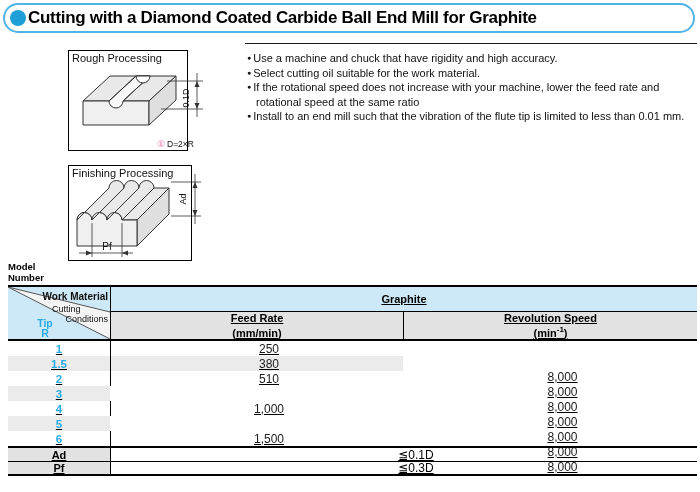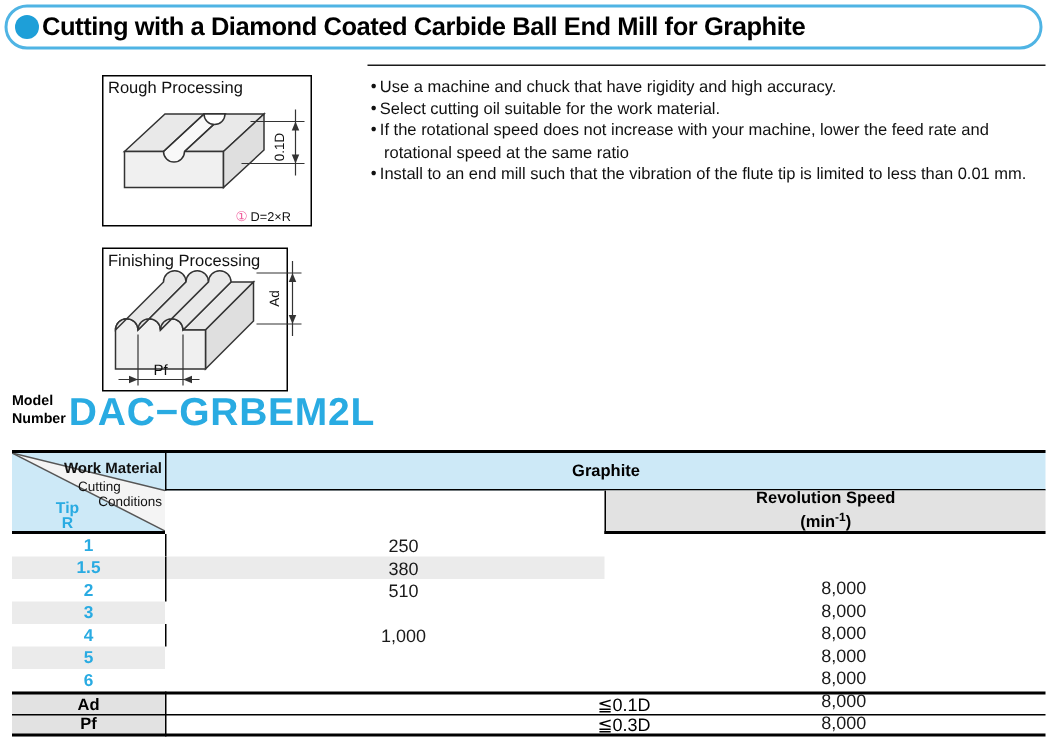--- a/index.html
+++ b/index.html
@@ -8,21 +8,21 @@
 
   
   .titlebar{position:absolute;left:3px;top:3px;width:692px;height:30px;box-sizing:border-box;
             border:2px solid #4fb4e4;border-radius:15px;background:#fff;
             display:flex;align-items:center;padding-left:5px;}
   .titledot{width:16px;height:16px;border-radius:50%;background:#1e9fd8;flex:0 0 auto;margin-right:2px;}
   .titletext{font-size:17px;font-weight:bold;letter-spacing:-0.3px;white-space:nowrap;}
 
   
   .diagbox{position:absolute;box-sizing:border-box;border:1px solid #000;background:#fff;}
-  #rough{left:68px;top:50px;width:140px;height:101px;}
+  #rough{left:68px;top:50px;width:120px;height:101px;}
   #finish{left:68px;top:165px;width:124px;height:96px;}
   .diagbox svg{display:block;}
   .dtitle{font-size:11px;fill:#111;}
   .dline{stroke:#333;stroke-width:1;fill:none;}
   .dfill1{fill:#e9e9e9;stroke:#333;stroke-width:1;}
   .dfill2{fill:#f0f0f0;stroke:#333;stroke-width:1;}
   .dfill3{fill:#dfdfdf;stroke:#333;stroke-width:1;}
   .dfill4{fill:#f8f8f8;stroke:#333;stroke-width:1;}
   .dim{stroke:#333;stroke-width:0.8;fill:none;}
   .dimtxt{font-size:9px;fill:#111;}
@@ -33,23 +33,23 @@
   .notes{position:absolute;left:247px;top:51px;width:455px;}
   .note{font-size:11px;line-height:14.6px;color:#111;padding-left:9px;text-indent:-9px;}
   .nb{font-size:7px;vertical-align:2px;margin-right:2px;}
 
   
   .model{position:absolute;left:8px;top:261px;display:flex;align-items:flex-end;}
   .mlabel{font-size:9.5px;font-weight:bold;line-height:1.2;color:#000;padding-bottom:2px;}
   .mnumber{font-size:26px;font-weight:bold;color:#29abe2;line-height:1;margin-left:2px;letter-spacing:0.5px;}
 
   
-  .tbl{position:absolute;left:8px;top:300px;width:689px;height:150px;display:grid;
+  .tbl{position:absolute;left:8px;top:285px;width:689px;height:150px;display:grid;
        grid-template-columns:102px 293px 294px;
-       grid-template-rows:27px 29px repeat(7,15px) 15px 15px;}
+       grid-template-rows:27px 29px repeat(7,15px) 15px 15px;text-decoration:underline;}
   .cell{display:flex;align-items:center;justify-content:center;box-sizing:border-box;}
   .corner{grid-area:1/1/3/2;background:#cde9f7;border-top:2px solid #000;border-bottom:2px solid #000;
           box-sizing:border-box;}
   .mat{grid-area:1/2/2/4;background:#cde9f7;border-top:2px solid #000;border-left:1px solid #000;
        border-bottom:1px solid #000;font-size:11px;font-weight:bold;}
   .hdr2{background:#e2e2e2;border-left:1px solid #000;border-bottom:2px solid #000;
         font-size:11px;font-weight:bold;line-height:1.3;flex-direction:column;text-align:center;}
   .hdr2 sup{font-size:8px;}
   .h2a{grid-area:2/2/3/3;} .h2b{grid-area:2/3/3/4;}
   .tip{color:#29abe2;font-weight:bold;font-size:11.5px;}
@@ -134,40 +134,43 @@
     <div class="note"><span class="nb">●</span><span>Select cutting oil suitable for the work material.</span></div>
     <div class="note"><span class="nb">●</span><span>If the rotational speed does not increase with your machine, lower the feed rate and rotational speed at the same ratio</span></div>
     <div class="note"><span class="nb">●</span><span>Install to an end mill such that the vibration of the flute tip is limited to less than 0.01 mm.</span></div>
   </div>
 
   <div class="model">
     <div class="mlabel">
       <div>Model</div>
       <div>Number</div>
     </div>
-    <div class="mnumber">DAC−GRBEM2L</div>
   </div>
 
   <div class="tbl">
 
     <div class="corner">
       <svg width="102" height="52" viewBox="0 0 102 52">
         <polygon points="0,0 102,25 102,52" fill="#f4f4f4"></polygon>
         <line x1="0" y1="0" x2="102" y2="25" stroke="#555" stroke-width="1"></line>
         <line x1="0" y1="0" x2="102" y2="52" stroke="#555" stroke-width="1"></line>
         <text class="ctxtb" x="100" y="13" text-anchor="end">Work Material</text>
         <text class="ctxt" x="44" y="25">Cutting</text>
         <text class="ctxt" x="100" y="35" text-anchor="end">Conditions</text>
         <text class="ctip" x="37" y="40" text-anchor="middle">Tip</text>
         <text class="ctip" x="37" y="50" text-anchor="middle">R</text>
       </svg>
     </div>
 
     <div class="cell mat">Graphite</div>
 
+    <div class="cell hdr2 h2a">
+      <span>Feed Rate</span>
+      <span>(mm/min)</span>
+    </div>
     <div class="cell hdr2 h2b">
       <span>Revolution Speed</span>
       <span><span>(min</span><sup>-1</sup><span>)</span></span>
     </div>
 
     <div class="cell tip c1" style="grid-row:3">1</div>
     <div class="cell num bL c2" style="grid-row:3">250</div>
     <div class="cell num bL c3" style="grid-row:3">8,000</div>
 
     <div class="cell tip c1 alt" style="grid-row:4">1.5</div>
@@ -182,20 +185,21 @@
     <div class="cell num bL c3 alt" style="grid-row:6">8,000</div>
 
     <div class="cell tip c1" style="grid-row:7">4</div>
     <div class="cell num bL c2" style="grid-row:7">1,000</div>
     <div class="cell num bL c3" style="grid-row:7">8,000</div>
 
     <div class="cell tip c1 alt" style="grid-row:8">5</div>
     <div class="cell num bL c3 alt" style="grid-row:8">8,000</div>
 
     <div class="cell tip c1" style="grid-row:9">6</div>
+    <div class="cell num bL c2" style="grid-row:9">1,500</div>
     <div class="cell num bL c3" style="grid-row:9">8,000</div>
 
     <div class="cell fl c1 ftop2" style="grid-row:10">Ad</div>
     <div class="cell fv bL span23 ftop2" style="grid-row:10">≦0.1D</div>
 
     <div class="cell fl c1 ftop1 fbot2" style="grid-row:11">Pf</div>
     <div class="cell fv bL span23 ftop1 fbot2" style="grid-row:11">≦0.3D</div>
 
   </div>
 </div>

